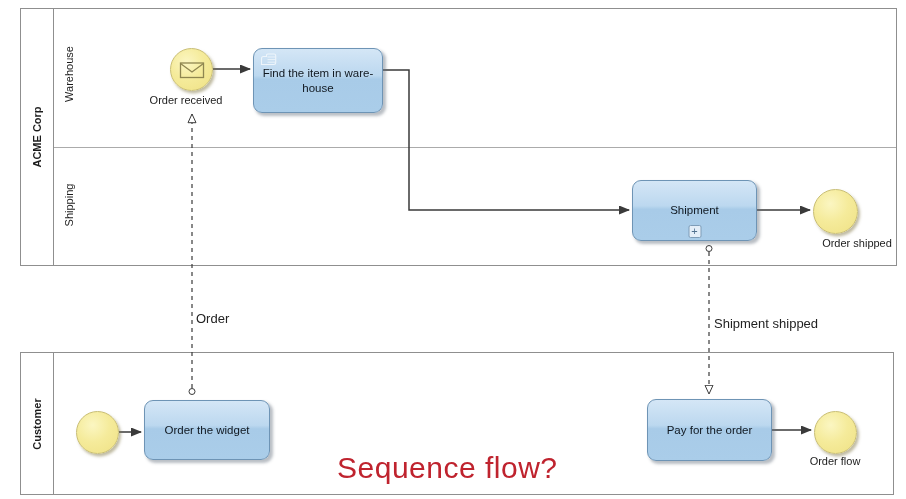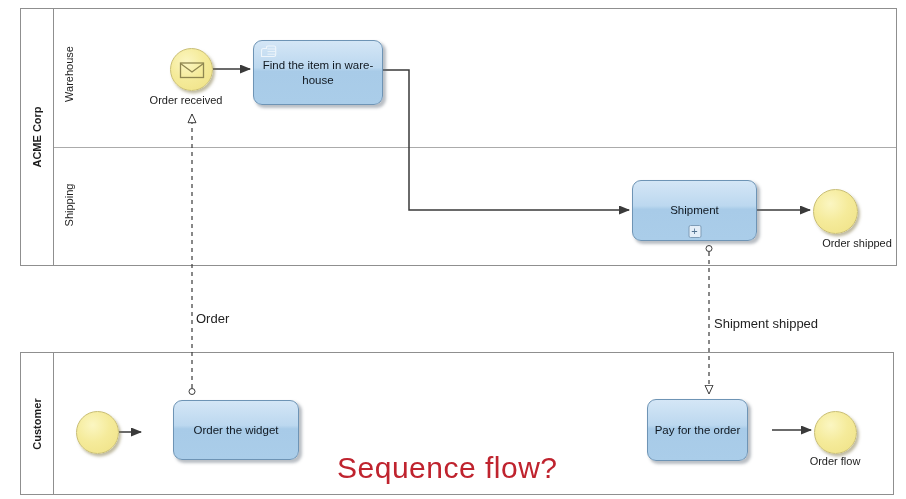--- a/index.html
+++ b/index.html
@@ -86,21 +86,21 @@
   </svg>
 
   <div class="event" style="left:170px;top:48px;">
     <svg width="26" height="20" viewBox="0 0 26 20">
       <rect x="1.5" y="3" width="23" height="14.5" fill="none" stroke="#8f8650" stroke-width="1.3"></rect>
       <path d="M1.5,3.5 L13,12 L24.5,3.5" fill="none" stroke="#8f8650" stroke-width="1.3"></path>
     </svg>
   </div>
   <div class="node-label" style="left:141px;top:94px;width:90px;">Order received</div>
 
-  <div class="task" style="left:253px;top:40px;width:130px;height:65px;">
+  <div class="task" style="left:253px;top:48px;width:130px;height:65px;">
     <svg class="task-type-icon" width="17" height="13" viewBox="0 0 17 13">
       <path d="M1.5,11.5 L1.5,5.5 Q1.5,3.5 3.5,3.5 L6.5,3.5 L6.5,2.2 Q6.5,1 7.8,1 L14,1 Q15.7,1 15.7,2.7 L15.7,9.8 Q15.7,11.5 14,11.5 Z" fill="none" stroke="#eef5fb" stroke-width="1.1"></path>
       <line x1="7.5" y1="4" x2="15.7" y2="4" stroke="#eef5fb" stroke-width="0.9"></line>
       <line x1="7.5" y1="6.6" x2="15.7" y2="6.6" stroke="#eef5fb" stroke-width="0.9"></line>
       <line x1="7.5" y1="9.2" x2="15.7" y2="9.2" stroke="#eef5fb" stroke-width="0.9"></line>
     </svg>
     <div class="tlabel">Find the item in ware-house</div>
   </div>
 
   <div class="task" style="left:632px;top:180px;width:125px;height:61px;">
@@ -109,26 +109,26 @@
   </div>
 
   <div class="event" style="left:813px;top:189px;width:45px;height:45px;"></div>
   <div class="node-label" style="left:812px;top:237px;width:90px;">Order shipped</div>
 
   <div class="flow-label" style="left:196px;top:311px;">Order</div>
   <div class="flow-label" style="left:714px;top:316px;">Shipment shipped</div>
 
   <div class="event" style="left:76px;top:411px;"></div>
 
-  <div class="task" style="left:144px;top:400px;width:126px;height:60px;margin-left:29px;">
+  <div class="task" style="left:144px;top:400px;width:126px;height:60px;">
     <div class="tlabel">Order the widget</div>
   </div>
 
   <div id="annotation" style="left:337px;top:412px;">Sequence flow?</div>
 
-  <div class="task" style="left:647px;top:399px;width:101px;height:62px;">
+  <div class="task" style="left:647px;top:399px;width:125px;height:62px;">
     <div class="tlabel">Pay for the order</div>
   </div>
 
   <div class="event" style="left:814px;top:411px;"></div>
   <div class="node-label" style="left:790px;top:455px;width:90px;">Order flow</div>
 
 </div>
 
 </body></html>

